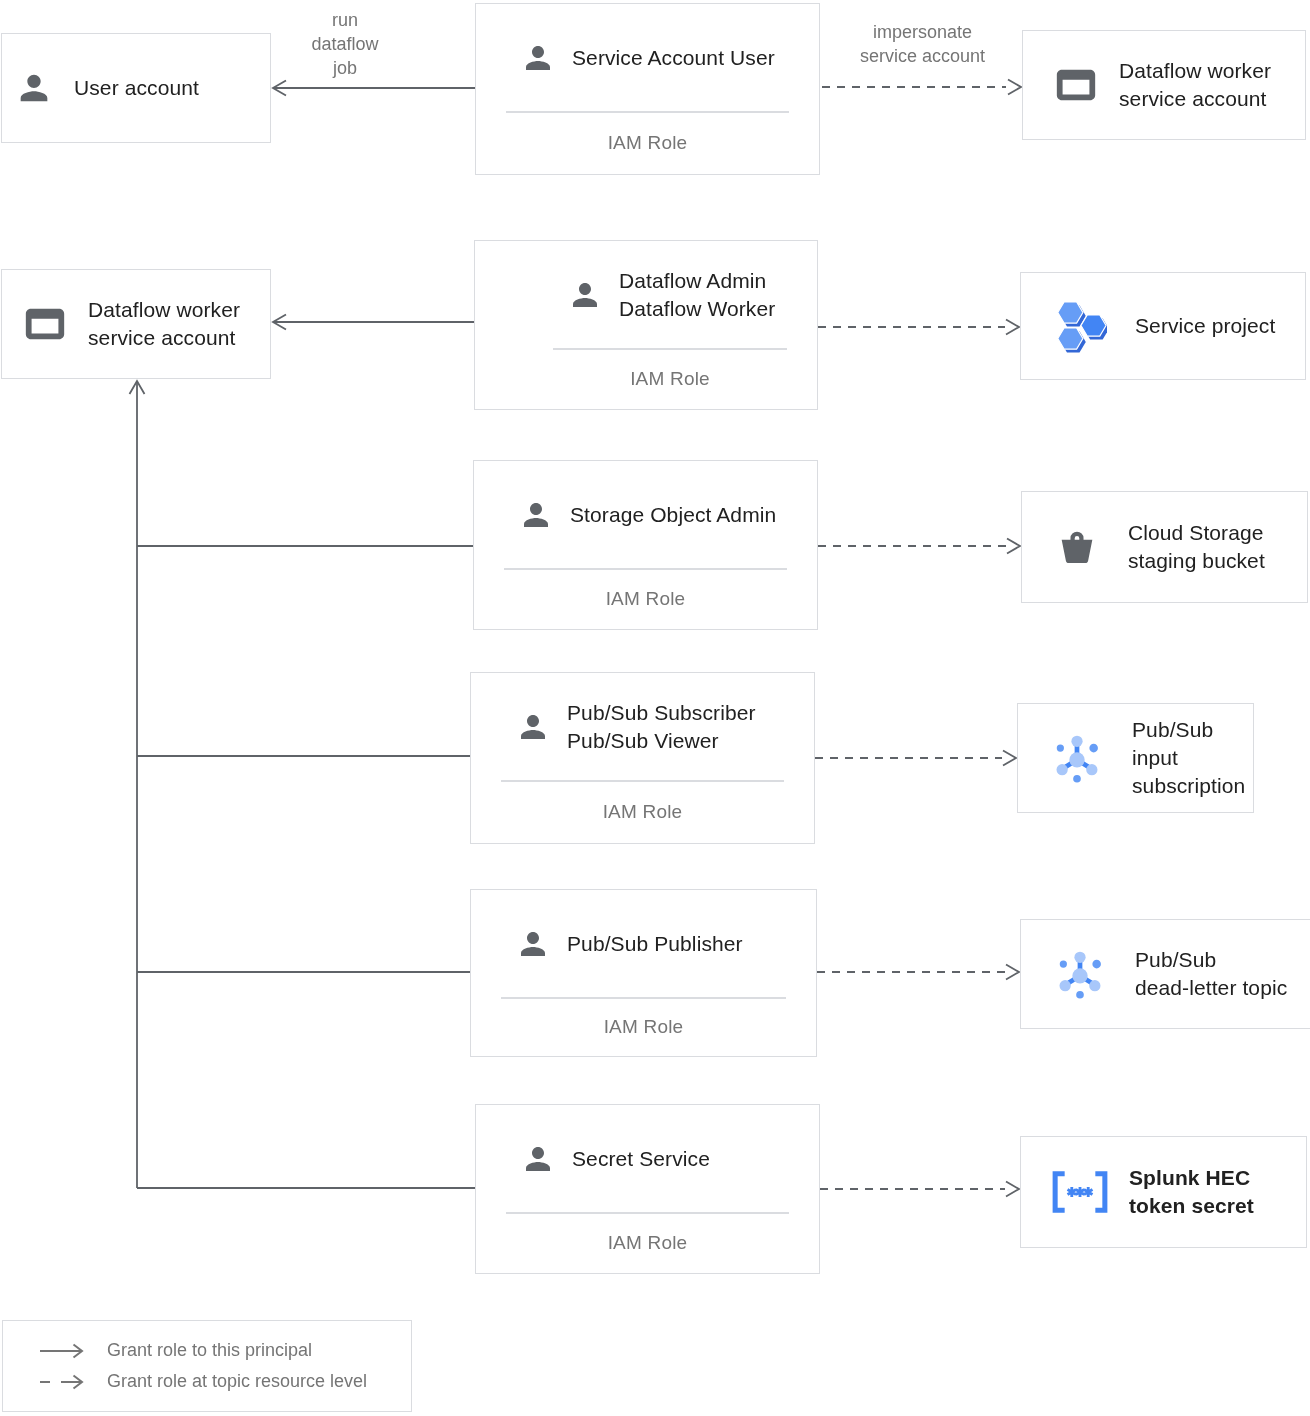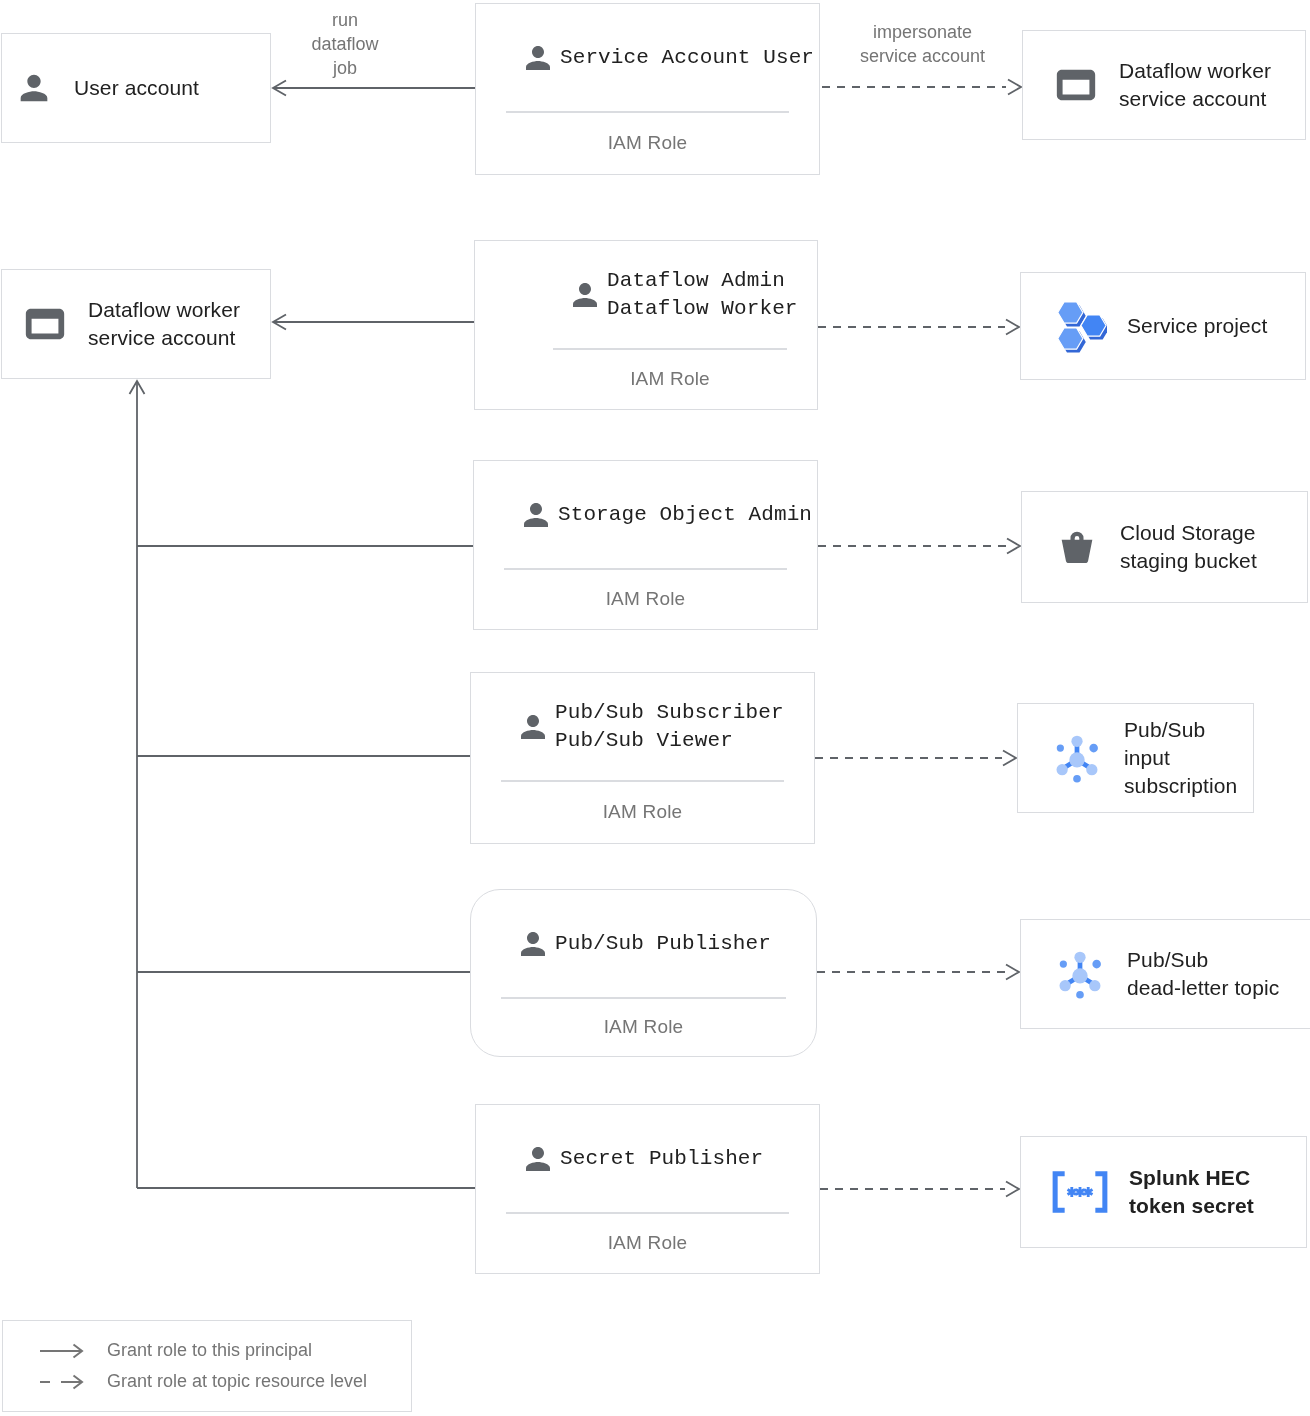--- a/index.html
+++ b/index.html
@@ -16,35 +16,35 @@
   .arrow-head{stroke:var(--line);stroke-width:1.8;fill:none;stroke-linejoin:miter;}
 
   .node{
     position:absolute;
     background:#ffffff;
     border:1.5px solid var(--border);
     box-sizing:border-box;
     display:flex;align-items:center;
   }
   .plain-node{padding-left:12px;gap:20px;}
-  .resource-node{padding-left:32px;gap:20px;}
+  .resource-node{padding-left:32px;gap:28px;}
   .node-label{
     font-size:21px;line-height:28px;color:var(--title-text);
     white-space:pre-line;letter-spacing:0.1px;
   }
   .icon-wrap{display:flex;align-items:center;justify-content:center;flex:0 0 auto;}
 
   .iam-box{
     position:absolute;
     background:#ffffff;
     border:1.5px solid var(--border);
     box-sizing:border-box;
     display:flex;flex-direction:column;
   }
-  .iam-top{height:107px;display:flex;align-items:center;padding-left:44px;gap:4px;font-family:Liberation Mono, monospace;}
+  .iam-top{height:107px;display:flex;align-items:center;padding-left:44px;gap:16px;}
   .iam-title{font-size:21px;line-height:28px;color:var(--title-text);white-space:pre-line;letter-spacing:0.1px;}
   .divider{height:1.5px;background:var(--border);margin:0 30px;}
   .iam-bottom{flex:1;display:flex;align-items:center;justify-content:center;}
   .iam-role-label{font-size:19px;color:var(--muted-text);letter-spacing:0.2px;}
 
   .edge-label{
     position:absolute;color:var(--muted-text);
     font-size:18px;line-height:24px;text-align:center;white-space:pre-line;
   }
 
@@ -238,21 +238,21 @@
         <circle class="f-blue-light" cx="12" cy="12.8" r="3.4"></circle>
         <circle class="f-blue-med" cx="4.6" cy="7.6" r="1.6"></circle>
         <circle class="f-blue-med" cx="19.4" cy="7.6" r="1.9"></circle>
         <circle class="f-blue-med" cx="12" cy="21.2" r="1.7"></circle>
       </svg>
     </span>
     <span class="node-label">Pub/Sub input
 subscription</span>
   </div>
 
-  <div class="iam-box" style="left:470px;top:889px;width:347px;height:168px;border-radius:30px;">
+  <div class="iam-box" style="left:470px;top:889px;width:347px;height:168px;">
     <div class="iam-top">
       <span class="icon-wrap">
         <svg width="36" height="36" viewBox="0 0 24 24">
             <path class="f-gray" d="M12 12c2.21 0 4-1.79 4-4s-1.79-4-4-4-4 1.79-4 4 1.79 4 4 4zm0 2c-2.67 0-8 1.34-8 4v2h16v-2c0-2.66-5.33-4-8-4z"></path>
           </svg>
       </span>
       <div class="iam-title">Pub/Sub Publisher</div>
     </div>
     <div class="divider"></div>
     <div class="iam-bottom">
@@ -277,21 +277,21 @@
 dead-letter topic</span>
   </div>
 
   <div class="iam-box" style="left:475px;top:1104px;width:345px;height:170px;">
     <div class="iam-top">
       <span class="icon-wrap">
         <svg width="36" height="36" viewBox="0 0 24 24">
             <path class="f-gray" d="M12 12c2.21 0 4-1.79 4-4s-1.79-4-4-4-4 1.79-4 4 1.79 4 4 4zm0 2c-2.67 0-8 1.34-8 4v2h16v-2c0-2.66-5.33-4-8-4z"></path>
           </svg>
       </span>
-      <div class="iam-title">Secret Publisher</div>
+      <div class="iam-title">Secret Service</div>
     </div>
     <div class="divider"></div>
     <div class="iam-bottom">
       <span class="iam-role-label">IAM Role</span>
     </div>
   </div>
 
   <div class="node resource-node" style="left:1020px;top:1136px;width:287px;height:112px;padding-left:26px;gap:16px;font-weight:bold;">
     <span class="icon-wrap">
       <svg width="66" height="46" viewBox="0 0 60 42">

